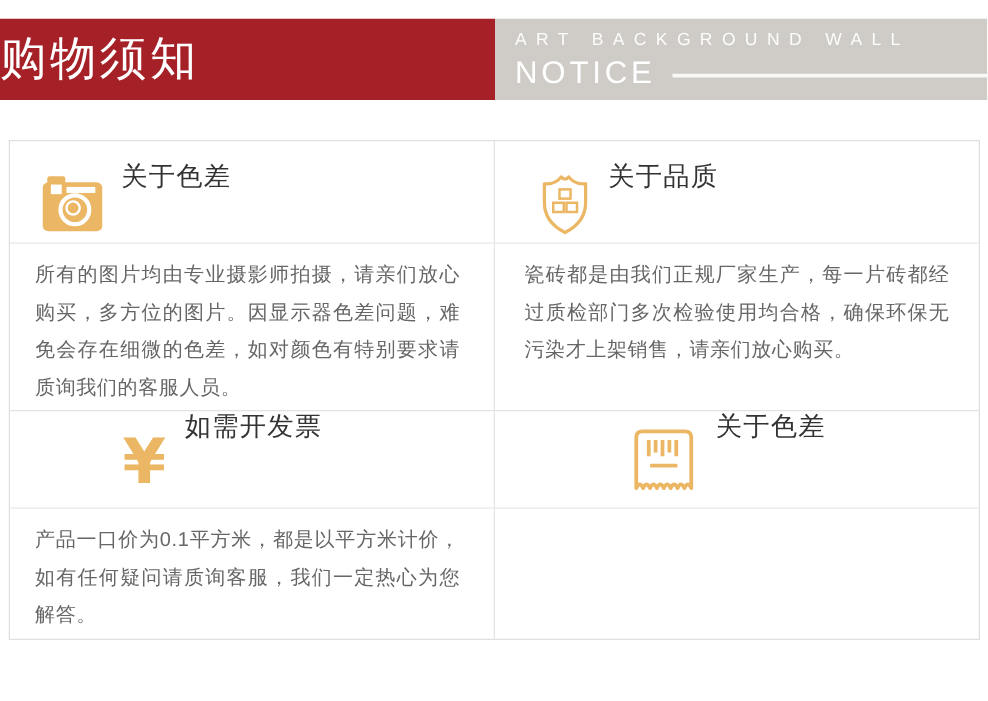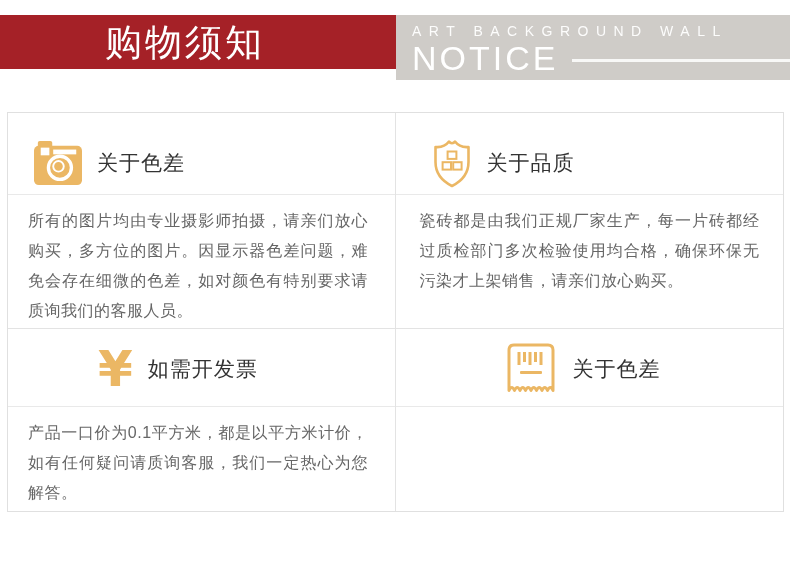--- a/index.html
+++ b/index.html
@@ -13,56 +13,56 @@
   }
   html,body{margin:0;padding:0;background:#ffffff;}
   .canvas{
     position:relative;width:790px;height:561px;background:#ffffff;overflow:hidden;
     font-family:"Liberation Sans","DejaVu Sans",sans-serif;
   }
 
   
   .banner{position:absolute;left:0;top:15px;width:790px;height:65px;display:flex;}
   .banner-red{
-    width:396px;height:54px;background:var(--red);
-    display:flex;align-items:center;justify-content:center;
+    width:396px;height:65px;background:var(--red);
+    display:flex;align-items:center;justify-content:flex-start;
     padding-right:26px;box-sizing:border-box;font-family:Liberation Serif, serif;
   }
   .banner-red .cn-title{
     color:#ffffff;font-size:37px;letter-spacing:3px;font-weight:400;line-height:1;
   }
   .banner-gray{
     flex:1;height:65px;background:var(--gray);
     padding:9px 0 0 16px;box-sizing:border-box;overflow:hidden;
   }
   .tagline{
     color:rgba(255,255,255,0.95);font-size:14px;letter-spacing:7.5px;
     line-height:14px;white-space:nowrap;
   }
   .notice-row{display:flex;align-items:center;margin-top:2px;}
   .notice-word{
-    color:#ffffff;font-size:34px;font-weight:300;letter-spacing:3px;line-height:36px;
+    color:#ffffff;font-size:25px;font-weight:300;letter-spacing:3px;line-height:36px;
     white-space:nowrap;
   }
   .notice-rule{
     flex:1;height:3px;background:rgba(255,255,255,0.85);margin-left:14px;margin-top:4px;
   }
 
   
   .board{
     position:absolute;left:7px;top:112px;width:777px;height:400px;
     box-sizing:border-box;border:1px solid var(--outer-border);
     display:grid;grid-template-columns:1fr 1fr;grid-template-rows:216px 1fr;
   }
   .cell{box-sizing:border-box;overflow:hidden;}
   .cell.c1{border-right:1px solid var(--divider);}
   .cell.r1{border-bottom:1px solid var(--divider);}
 
   .cell-head{
-    display:flex;align-items:center;box-sizing:border-box;
+    display:flex;box-sizing:border-box;
     border-bottom:1px solid #E9E9E9;
   }
   .r1 .cell-head{height:82px;padding-top:18px;}
   .r2 .cell-head{height:78px;padding-top:2px;}
   .head-cd{padding-left:26px;}
   .head-q{padding-left:36px;}
   .head-p{padding-left:90px;}
   .head-i{padding-left:108px;}
 
   .sec-title{

